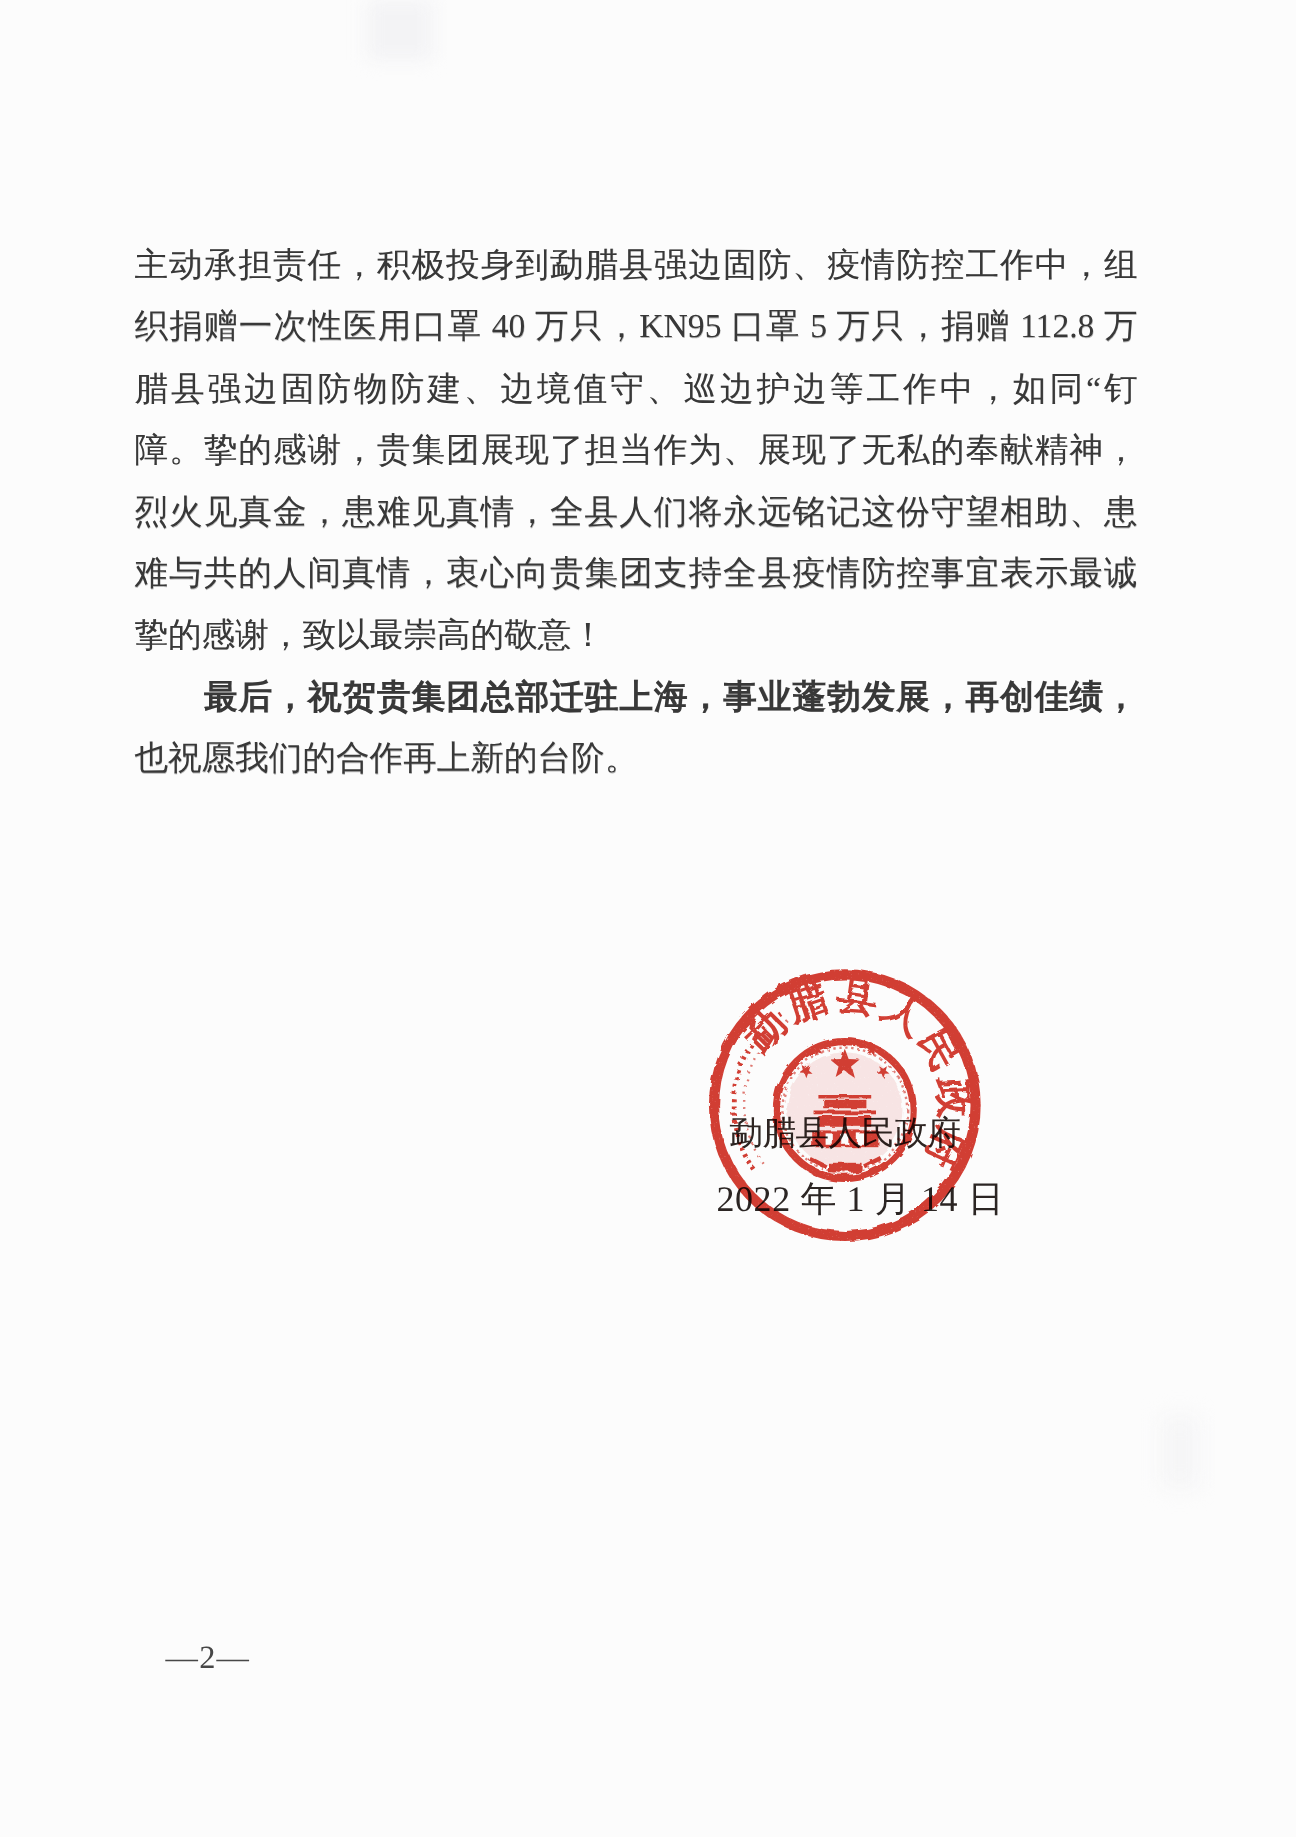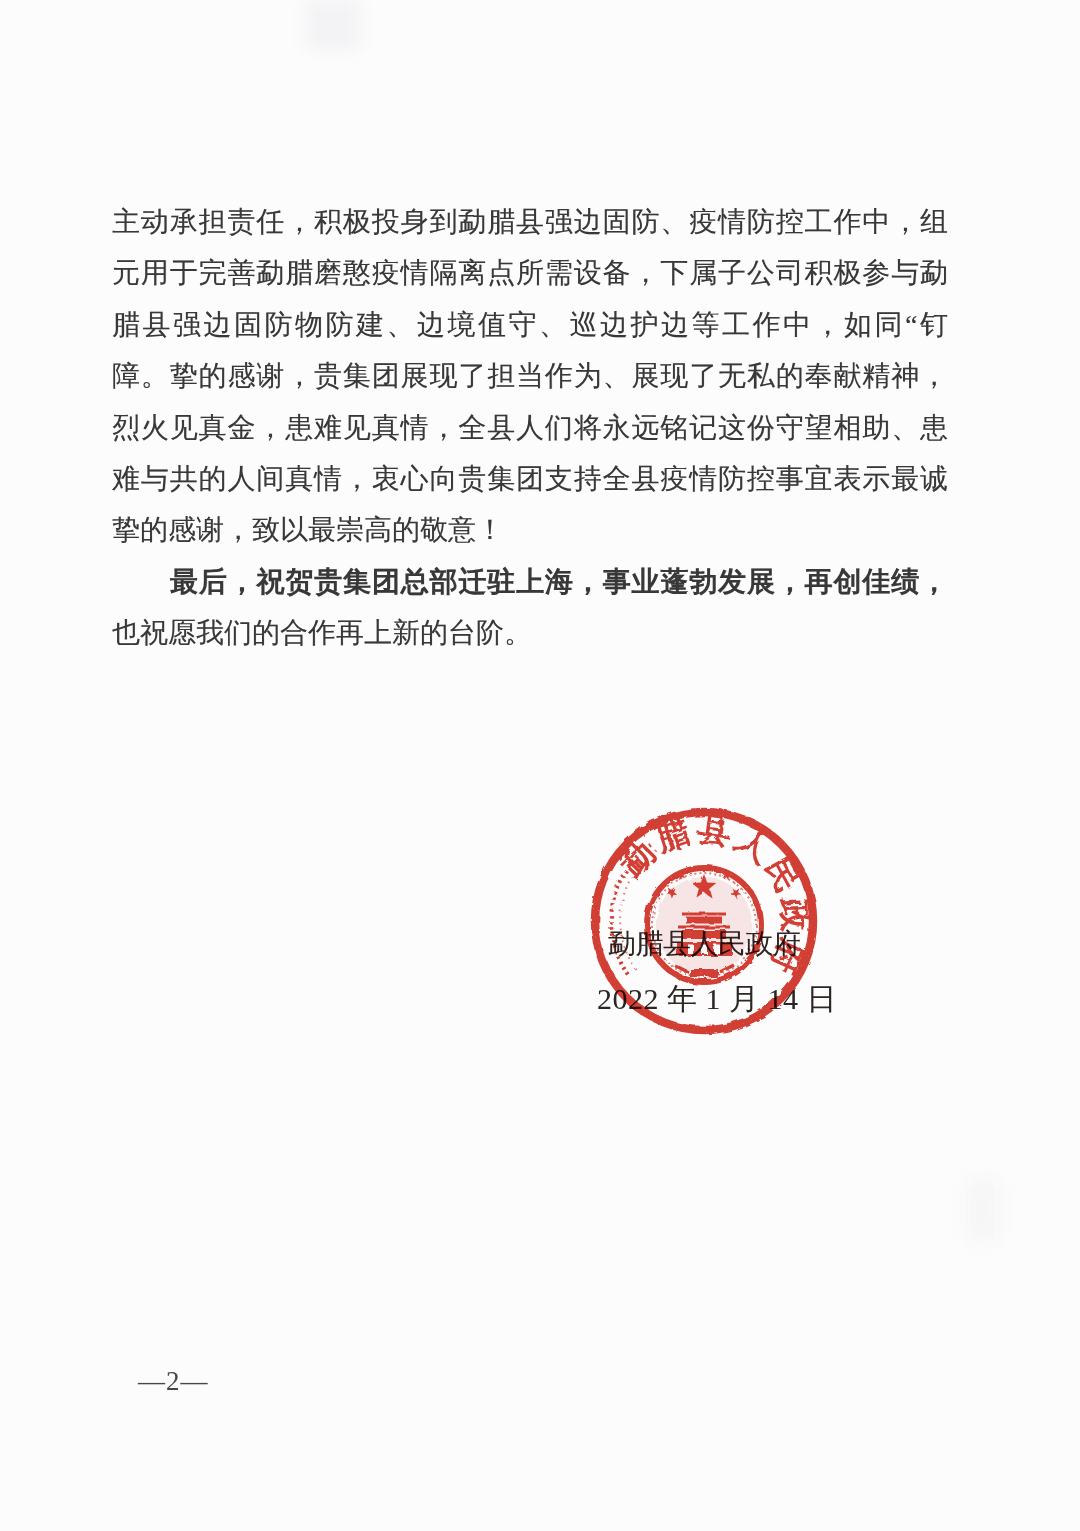--- a/index.html
+++ b/index.html
@@ -103,21 +103,21 @@
 </head>
 <body>
 
 <div class="page">
 
   <div class="smudge-top"></div>
   <div class="smudge-mid"></div>
 
   <div class="letter-body">
     <div class="text-line just">主动承担责任，积极投身到勐腊县强边固防、疫情防控工作中，组</div>
-    <div class="text-line just">元用于完善勐腊磨憨疫情隔离点所需设备，下属子公司积极参与勐</div>
+    <div class="text-line just">织捐赠一次性医用口罩 40 万只，KN95 口罩 5 万只，捐赠 112.8 万</div>
     <div class="text-line just">腊县强边固防物防建、边境值守、巡边护边等工作中，如同“钉子”，</div>
     <div class="text-line just">障。挚的感谢，贵集团展现了担当作为、展现了无私的奉献精神，</div>
     <div class="text-line just">烈火见真金，患难见真情，全县人们将永远铭记这份守望相助、患</div>
     <div class="text-line just">难与共的人间真情，衷心向贵集团支持全县疫情防控事宜表示最诚</div>
     <div class="text-line para-end">挚的感谢，致以最崇高的敬意！</div>
     <div class="text-line just indent">最后，祝贺贵集团总部迁驻上海，事业蓬勃发展，再创佳绩，</div>
     <div class="text-line para-end">也祝愿我们的合作再上新的台阶。</div>
   </div>
 
   <div class="sign-issuer">勐腊县人民政府</div>

